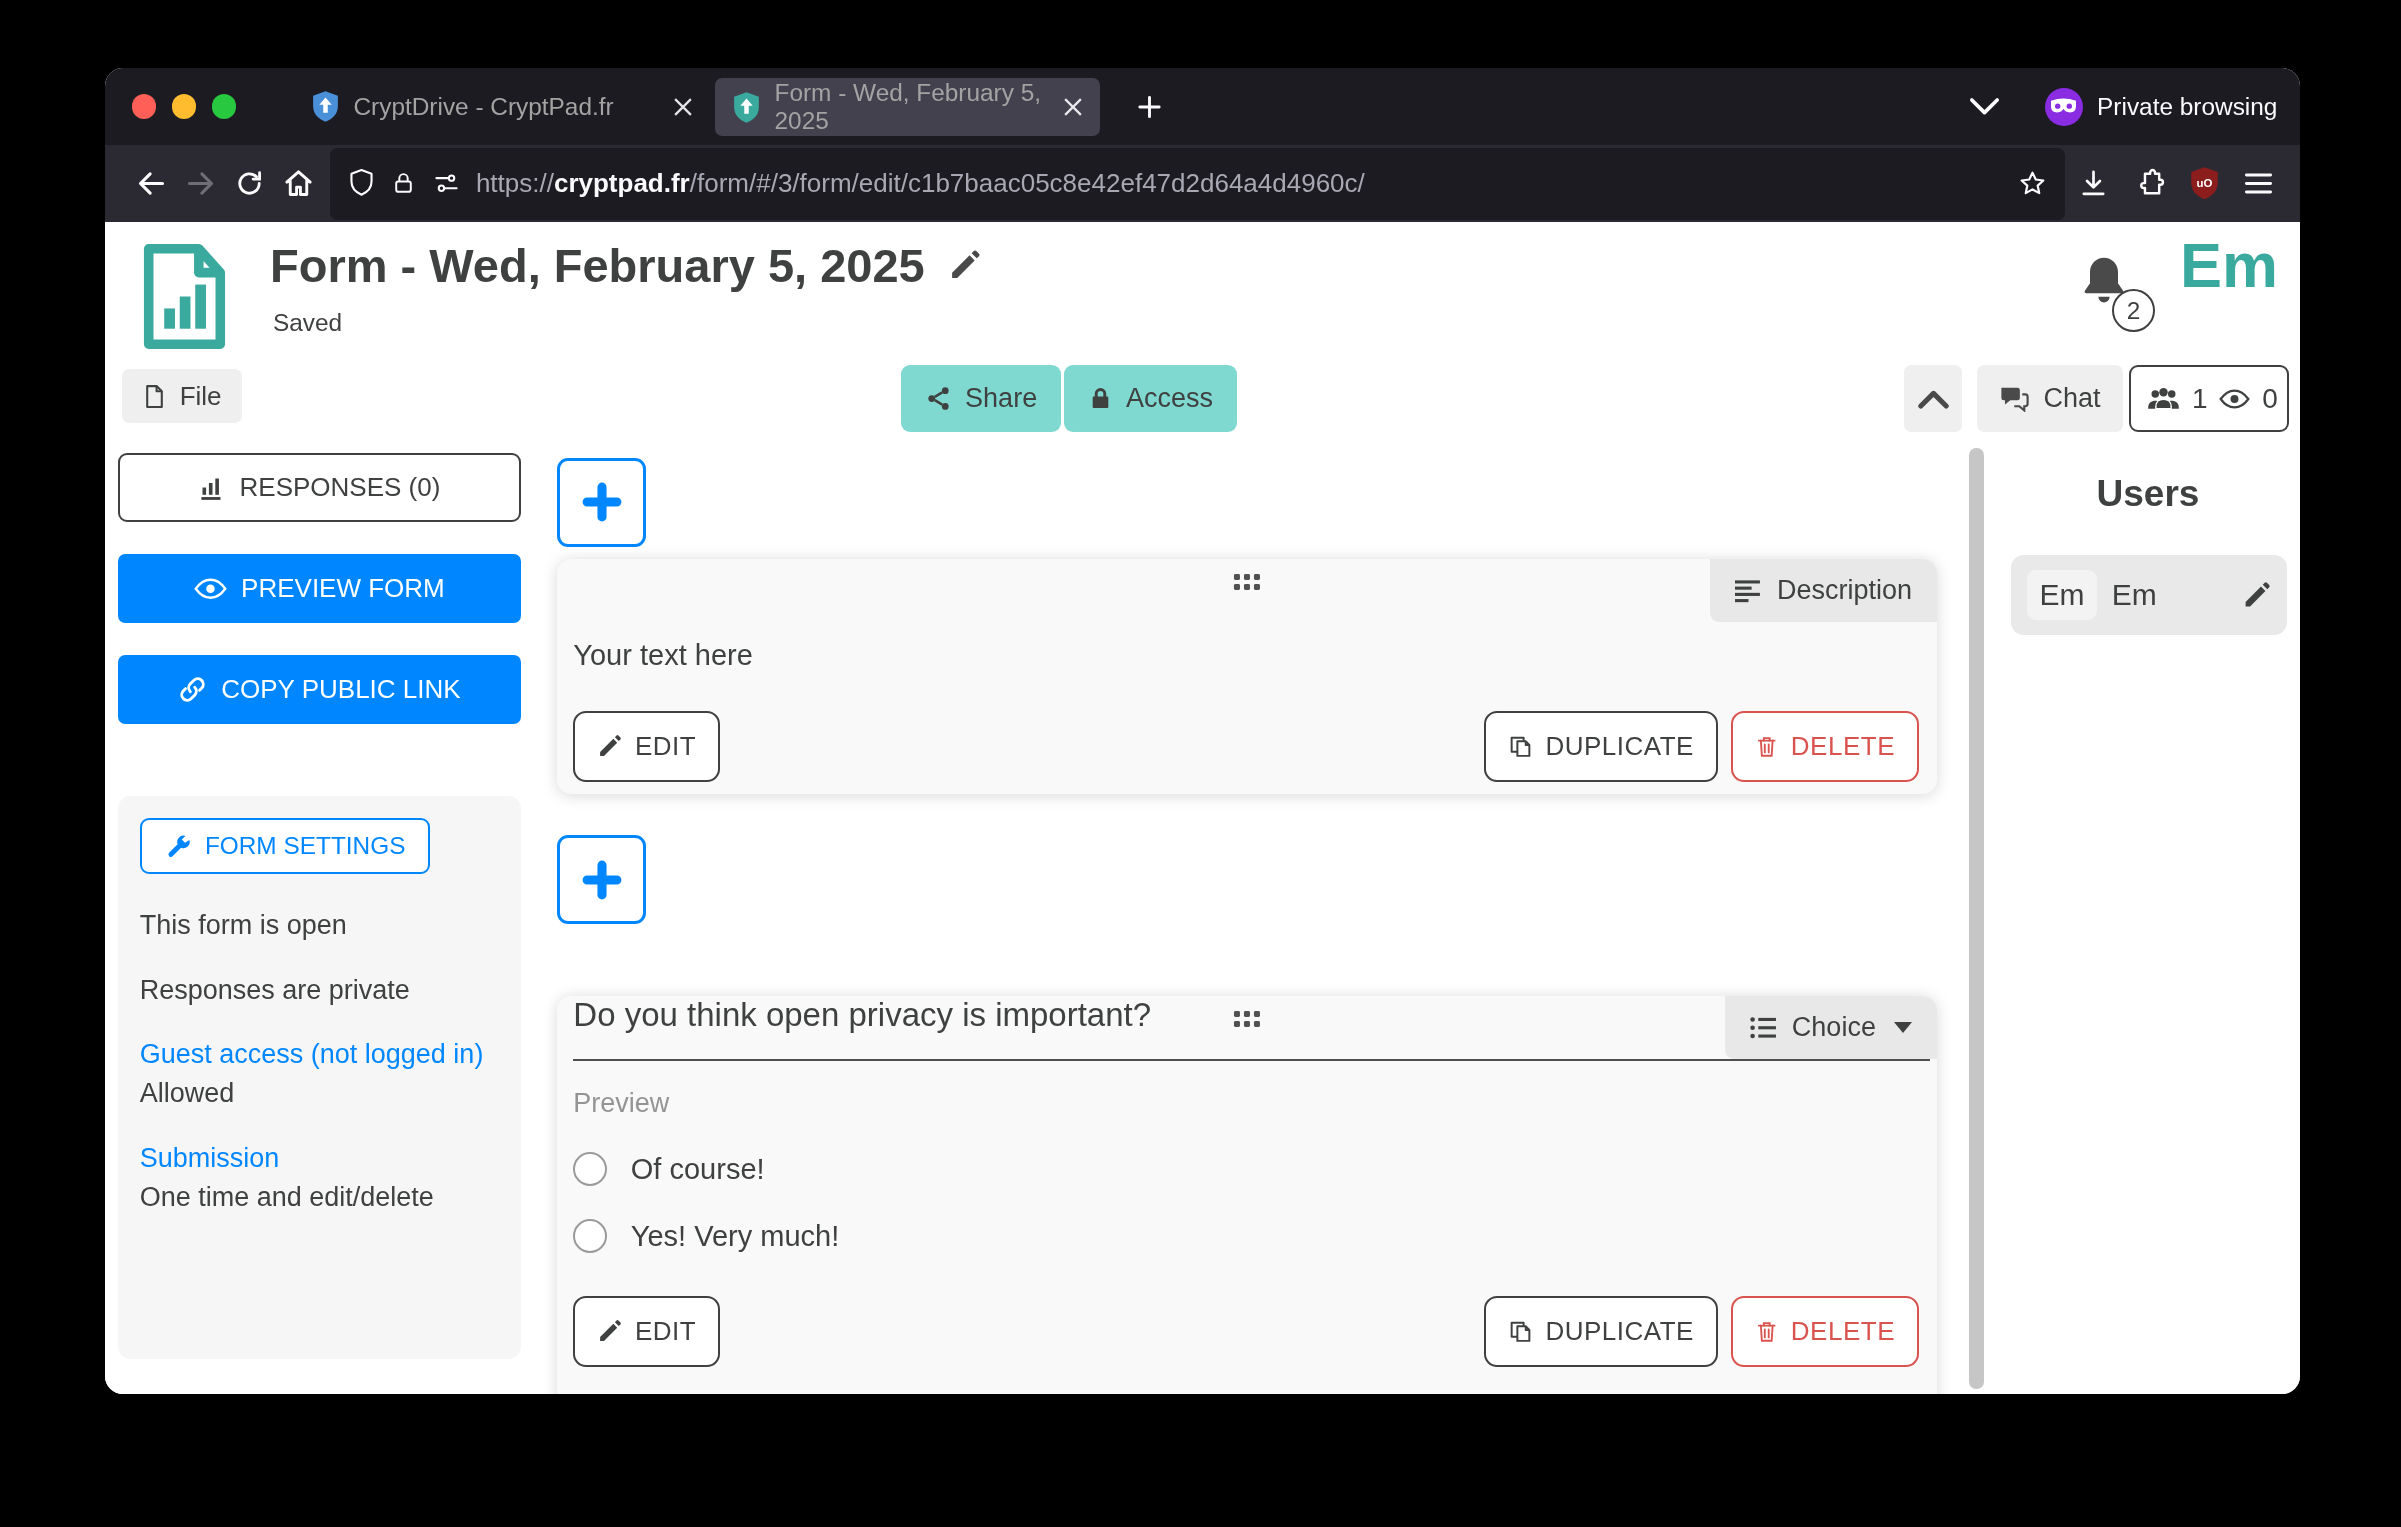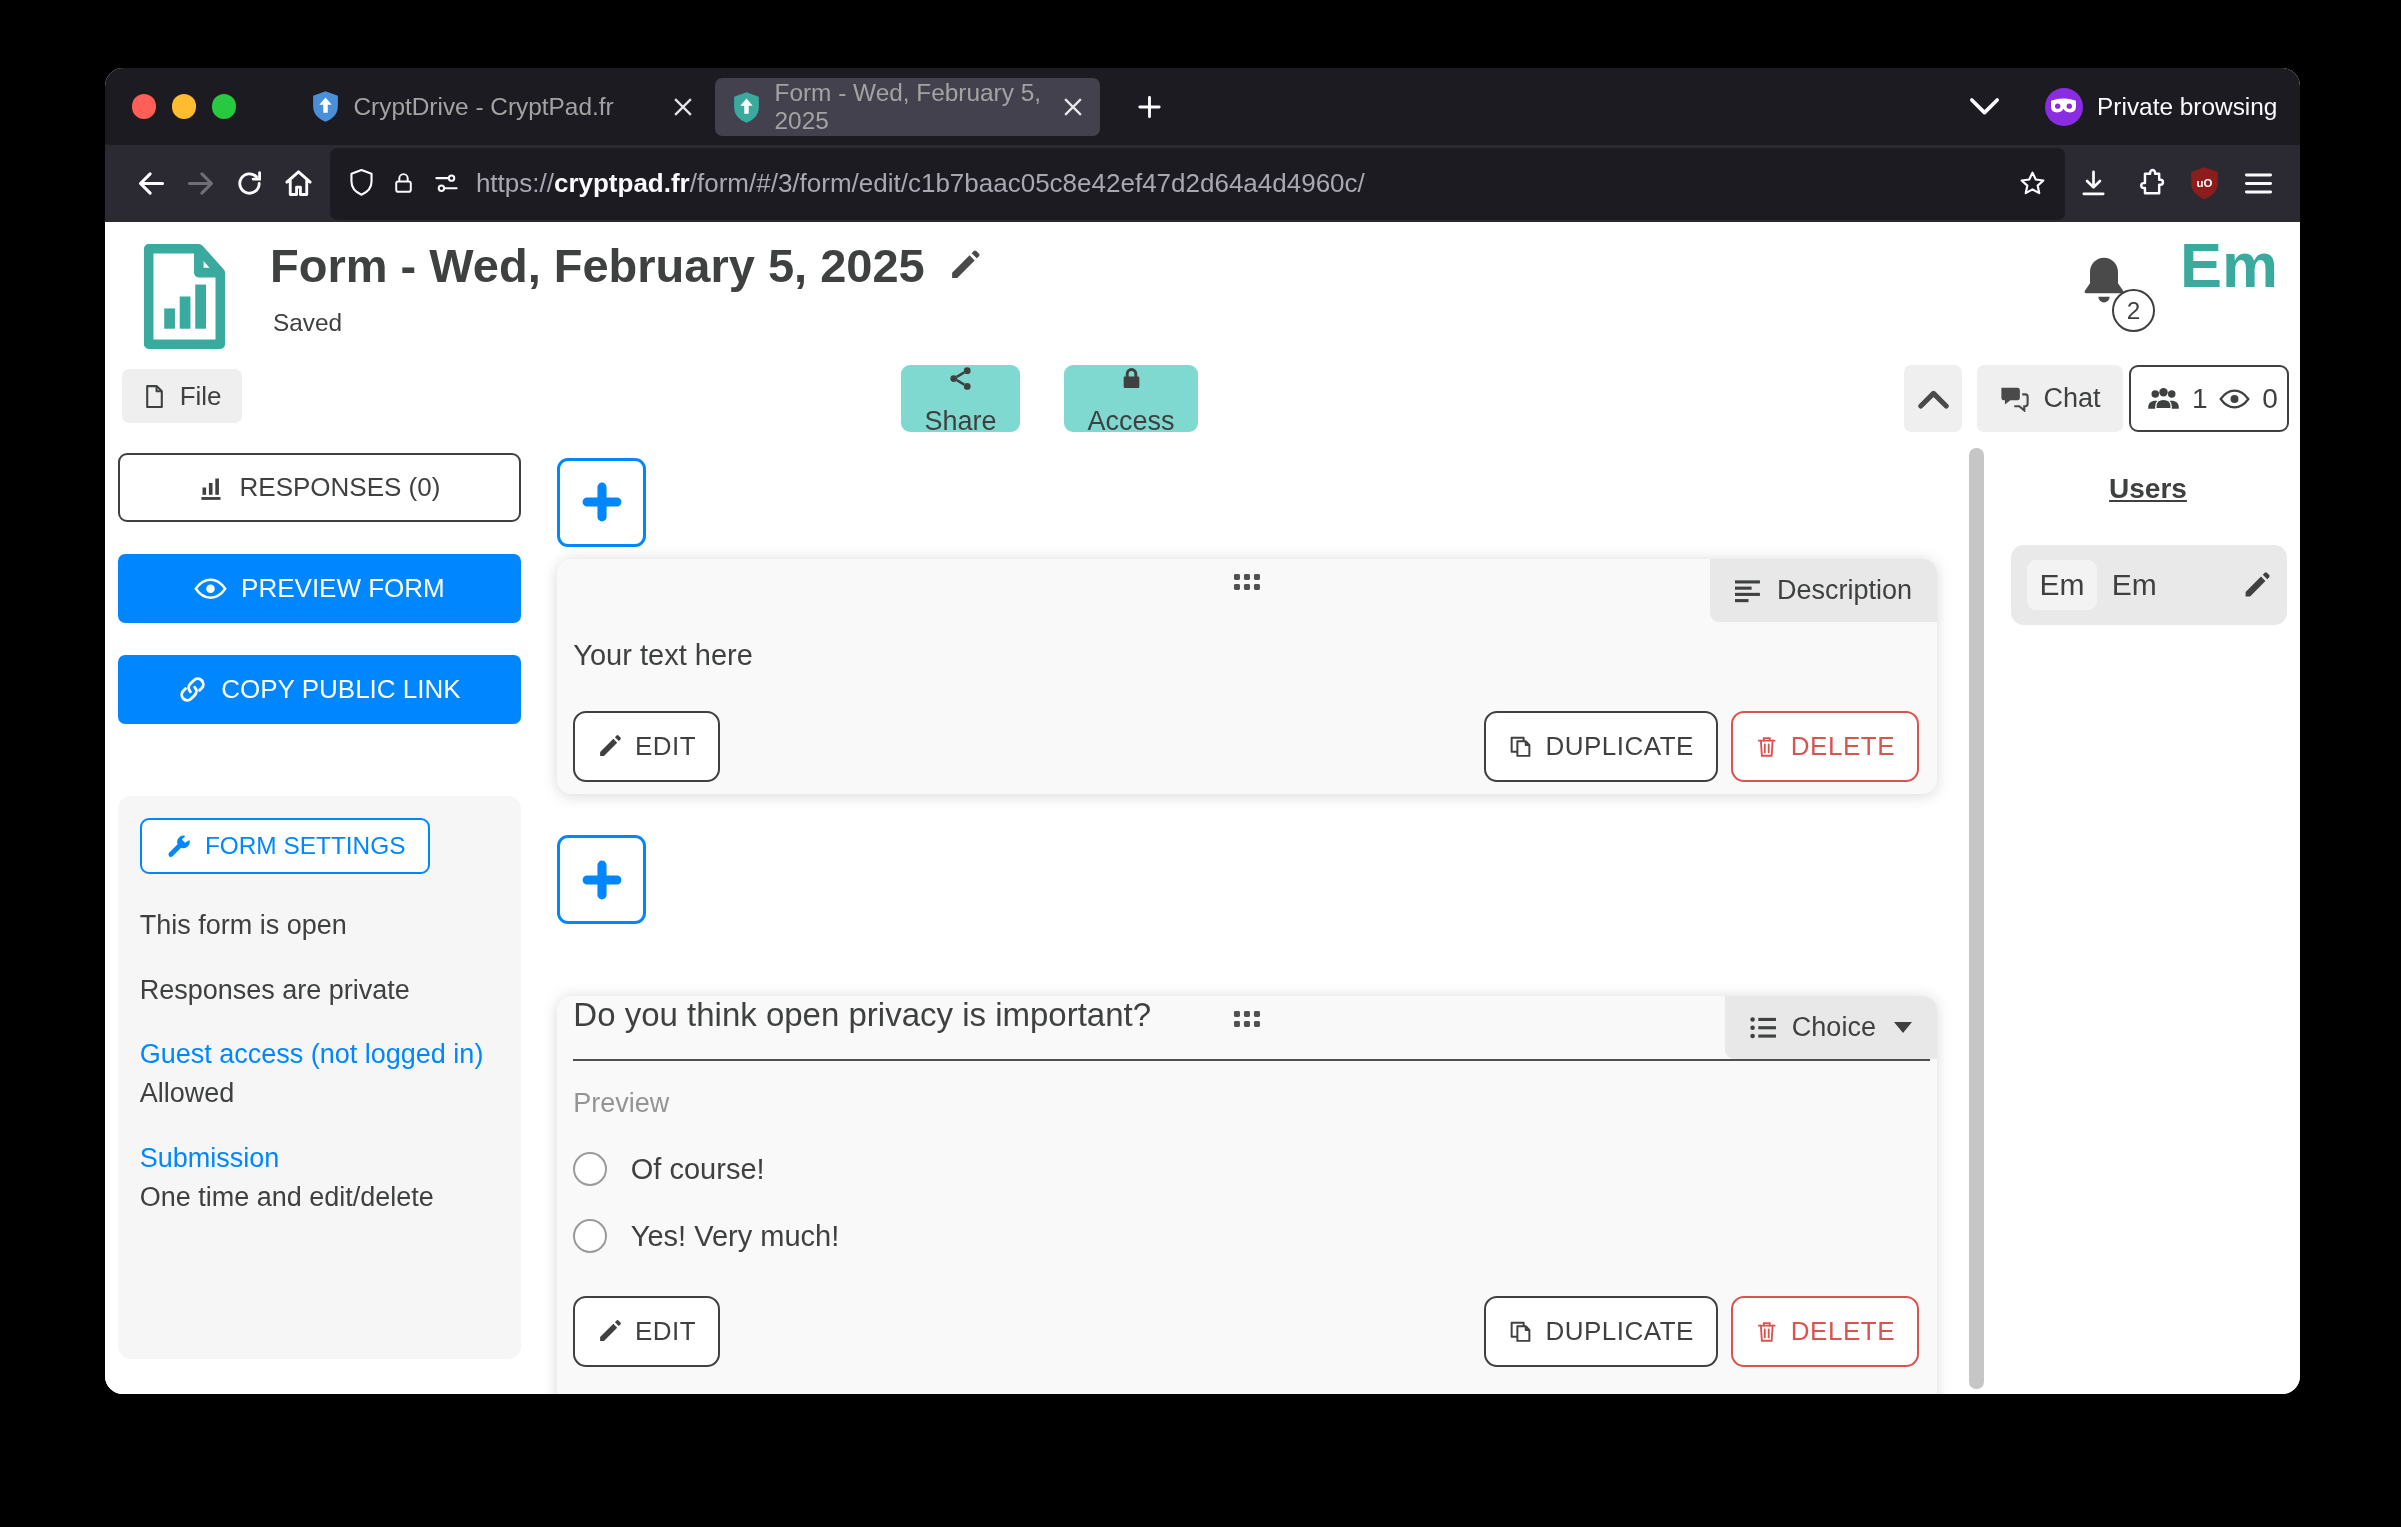--- a/index.html
+++ b/index.html
@@ -46,21 +46,21 @@
   .saved { position:absolute; left:168px; top:87px; font-size:24.4px; }
   .bell-wrap { position:absolute; left:1971px; top:31px; width:81px; height:83px; }
   .bell-badge { position:absolute; left:36px; top:36px; width:43px; height:43px; background:#fff;
     border:2.7px solid #3f4141; border-radius:50%; display:flex; align-items:center; justify-content:center;
     font-size:24.4px; }
   .avatar-name { position:absolute; right:22px; top:7.2px; font-size:63px; font-weight:600; color:#3aa99e; }
 
   .file-btn { position:absolute; left:17px; top:147px; height:54px; background:#efefef; border:none;
     border-radius:7.2px; display:flex; align-items:center; gap:12.7px; padding:0 20px; font-size:26px; color:#3f4141; }
   .teal-btn { position:absolute; top:143px; height:67px; background:#7fd9d0; border:none; border-radius:9px;
-    display:flex; align-items:center; gap:13.6px; padding:0 23.5px; font-size:27px; color:#3f4141;flex-direction:column; }
+    display:flex; align-items:center; gap:13.6px; padding:0 23.5px; font-size:27px; color:#3f4141; }
   .share-btn { left:796px; } .access-btn { left:959px; }
   .collapse-btn { position:absolute; left:1799px; top:143px; width:58px; height:67px; background:#efefef;
     border:none; border-radius:7.2px; display:flex; align-items:center; justify-content:center; }
   .chat-btn { position:absolute; left:1872px; top:143px; height:67px; background:#efefef; border:none;
     border-radius:7.2px; display:flex; align-items:center; gap:13.6px; padding:0 22px; font-size:27px; color:#3f4141; }
   .presence { position:absolute; left:2024px; top:143px; width:160px; height:67px; background:#fff;
     border:2.7px solid #3f4141; border-radius:9px; display:flex; align-items:center; gap:11.8px;
     padding:0 16.3px; font-size:28px; }
 
   
@@ -102,21 +102,21 @@
   .flex-spacer { flex:1; }
   .question { margin:72px 7.2px 0 16.3px; padding-bottom:25px; border-bottom:2.7px solid #4f4f4f; font-size:33px; }
   .preview-label { margin:27px 0 0 16.3px; font-size:27px; color:#949494; }
   .option { display:flex; align-items:center; gap:23.5px; margin:33px 0 0 16.3px; font-size:29px; }
   .radio { width:34px; height:34px; background:#fff; border:2.7px solid #9a9a9a; border-radius:50%; flex:0 0 auto; }
 
   
   .scrollbar { position:absolute; left:1864px; top:226px; width:14.5px; height:941px;
     background:#c6c6c6; border-radius:7.2px; }
   .users-panel { position:absolute; left:1891px; top:226px; width:304px; }
-  .users-title { margin:25px 0 12px; text-align:center; font-size:28px; font-weight:700; color:#3f4141;text-decoration:underline; }
+  .users-title { margin:25px 0 12px; text-align:center; font-size:37px; font-weight:700; color:#3f4141; }
   .user-row { margin:40px 12.7px 0 14.5px; height:80px; background:#e9e9e9; border-radius:12.7px;
     display:flex; align-items:center; padding:0 16.3px; }
   .user-avatar { background:#f3f3f3; border-radius:9px; padding:8.1px 12.7px; font-size:30px; }
   .user-name { margin-left:14.5px; font-size:30px; flex:1; }
 </style>
 </head>
 <body>
 
 <div class="window">
 

